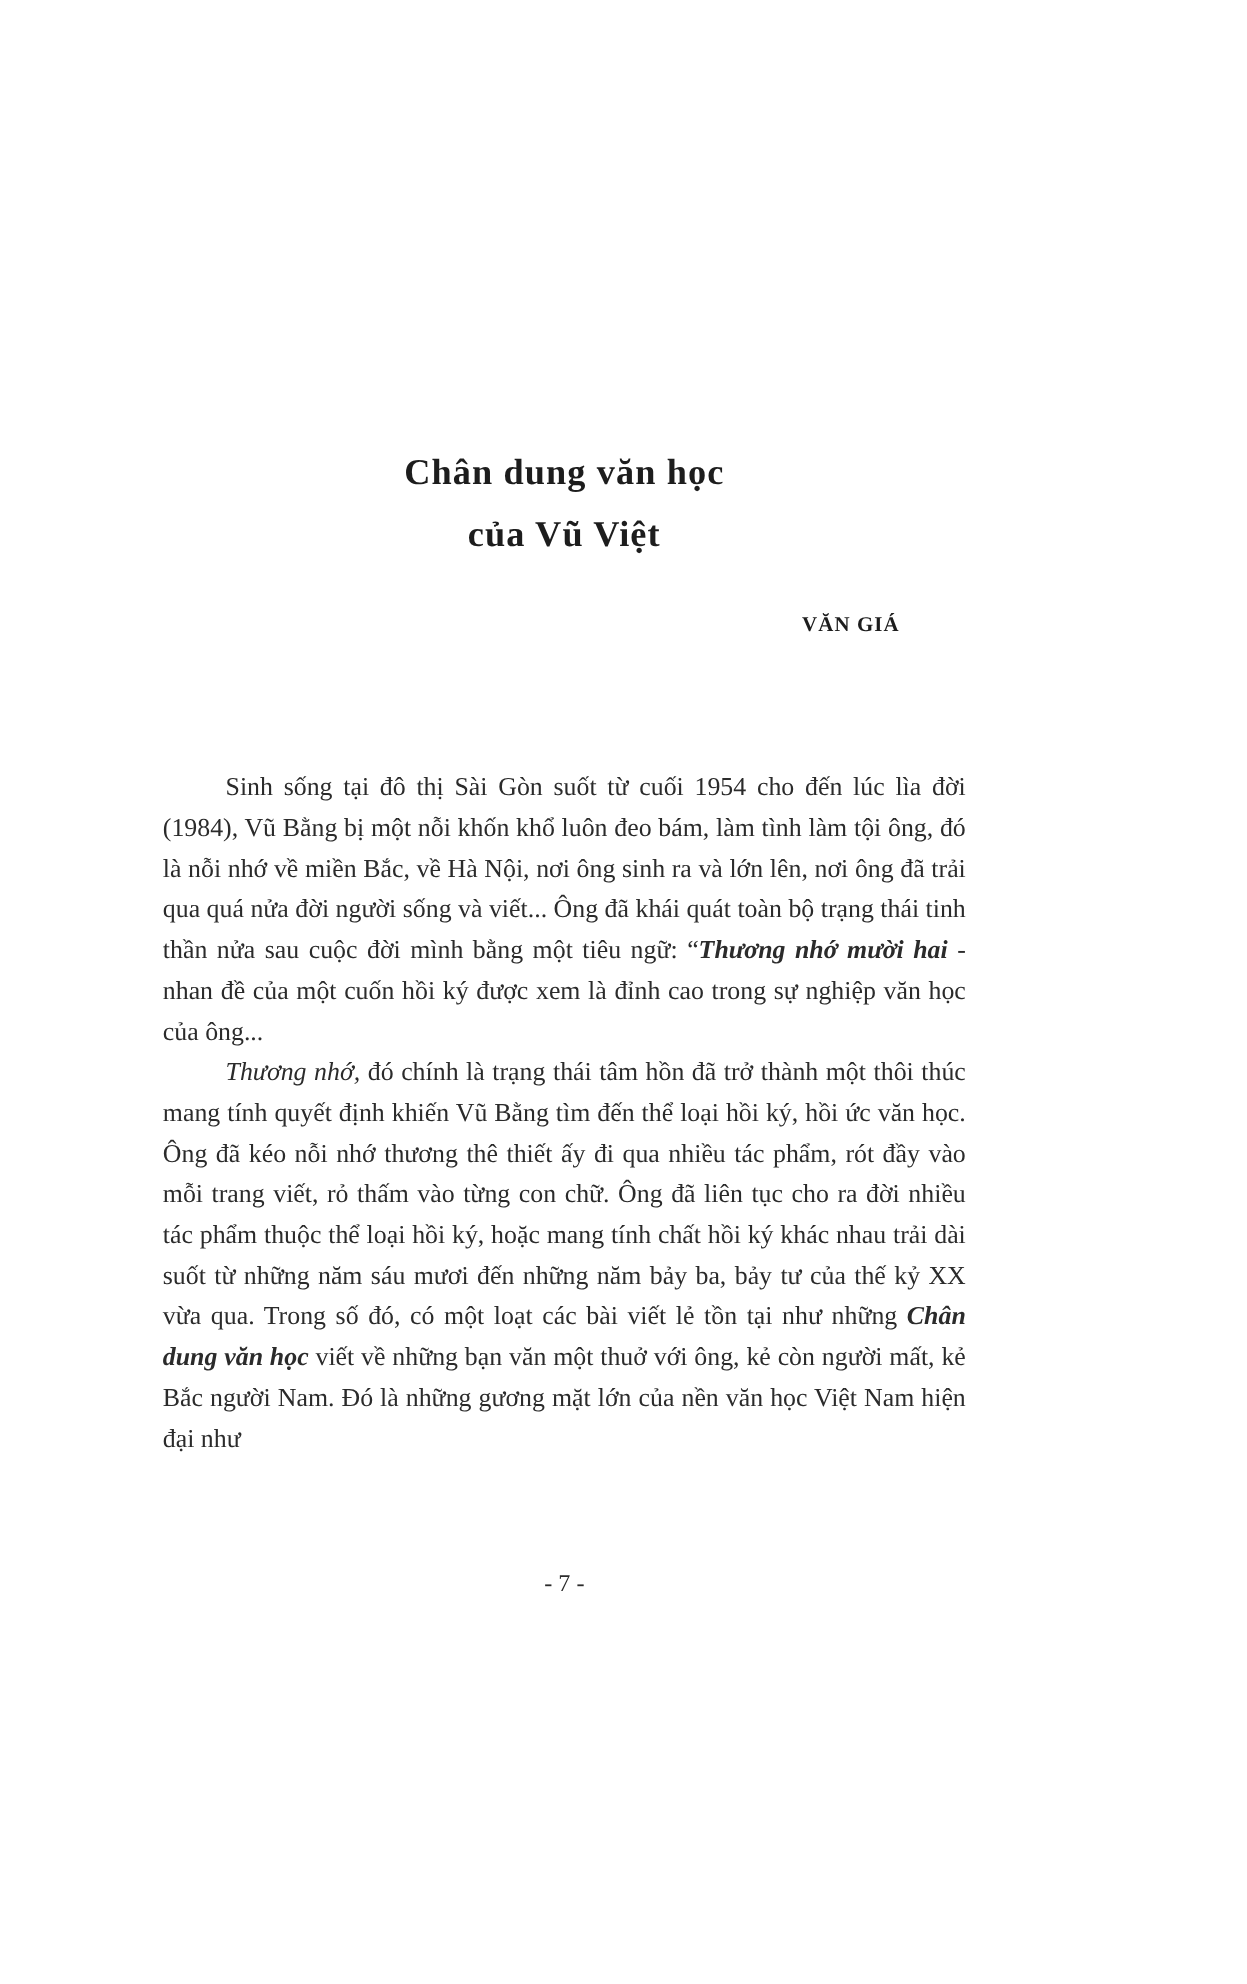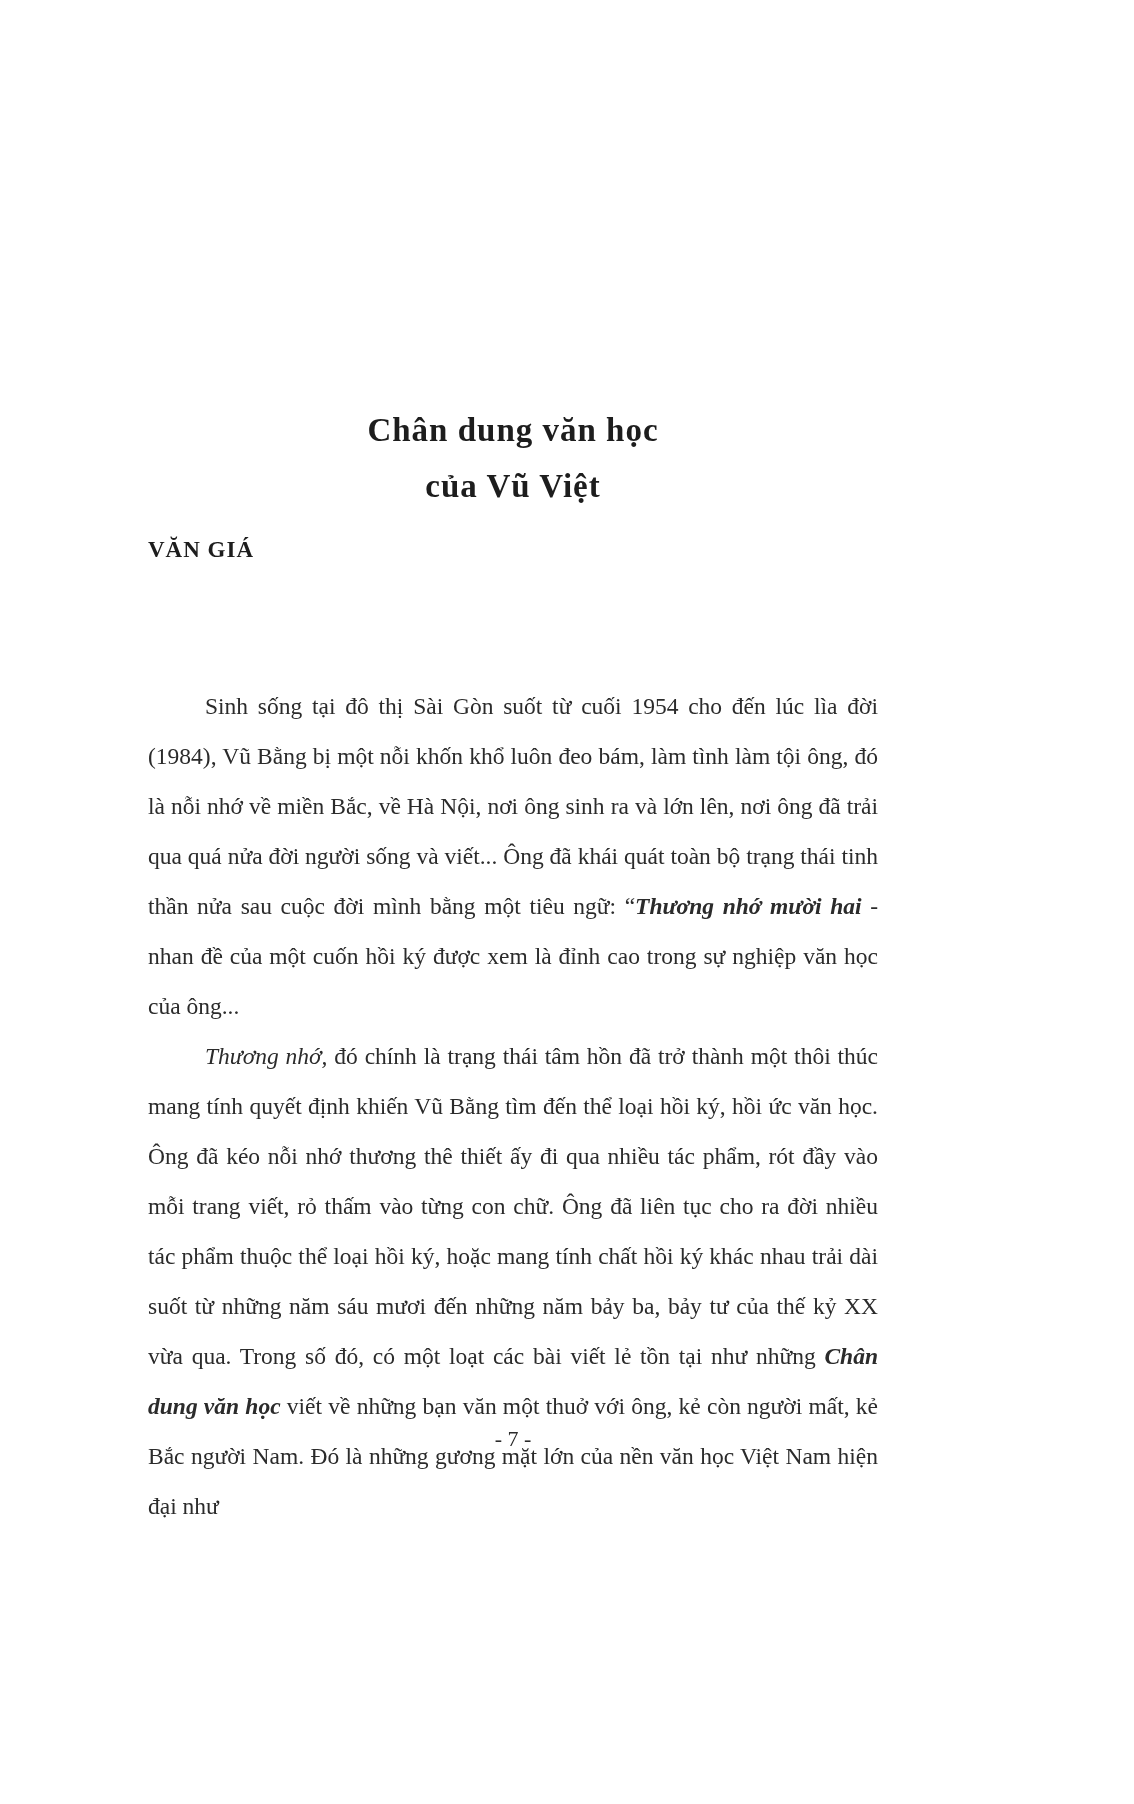--- a/index.html
+++ b/index.html
@@ -26,31 +26,32 @@
   .book-title {
     margin-top: 402px;
     text-align: center;
     font-weight: 700;
     font-size: 33px;
     line-height: 56px;
     letter-spacing: 1px;
     color: #1d1d1d;
   }
   .author {
-    margin-top: 23px;
+    margin-top: 44px;
+    text-align: right;
     padding-right: 60px;
     font-weight: 700;
-    font-size: 23px;
+    font-size: 19px;
     letter-spacing: 1px;
     color: #1d1d1d;
   }
   .body-text {
     margin-top: 118px;
     font-size: 23.5px;
-    line-height: 50px;
+    line-height: 37px;
     text-align: justify;
     color: #2b2b2b;
   }
   .body-text p {
     margin: 0;
     text-indent: 57px;
   }
   .seg-normal { font-style: normal; font-weight: 400; }
   .seg-italic { font-style: italic; font-weight: 400; }
   .seg-bold-italic { font-style: italic; font-weight: 700; }

